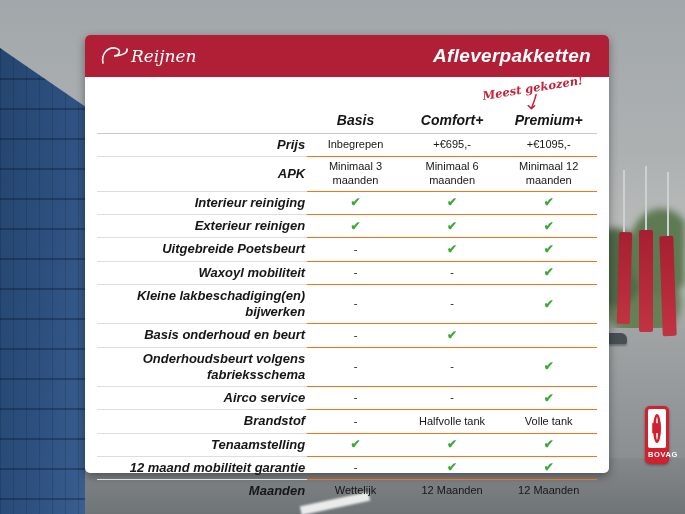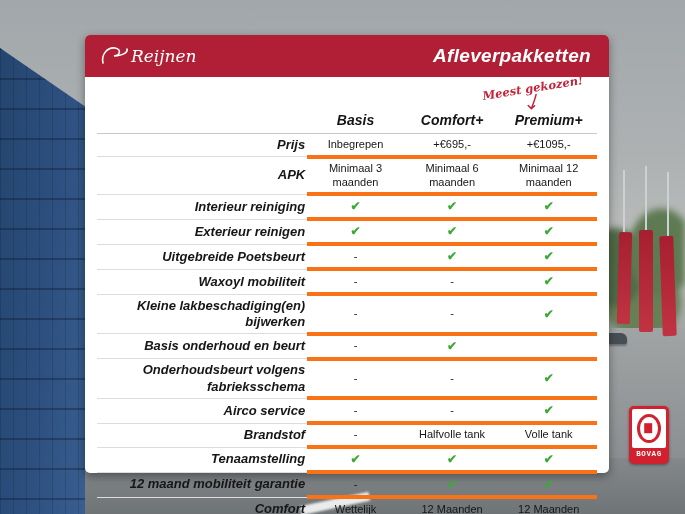--- a/index.html
+++ b/index.html
@@ -31,23 +31,23 @@
   .pole3{right:16px;top:172px;height:66px;}
   .flag{position:absolute;border-radius:2px;
         background:linear-gradient(180deg,#a61f30,#c03343);}
   .flag1{right:54px;top:232px;width:13px;height:92px;transform:rotate(1.5deg);}
   .flag2{right:32px;top:230px;width:14px;height:102px;}
   .flag3{right:10px;top:236px;width:14px;height:100px;transform:rotate(-2deg);}
   .car{position:absolute;right:58px;top:333px;width:26px;height:11px;background:#474e54;
        border-radius:4px 6px 2px 2px;box-shadow:0 2px 2px rgba(0,0,0,.3);}
 
   
-  .bovag{position:absolute;right:16px;bottom:50px;width:40px;height:58px;box-sizing:border-box;
+  .bovag{position:absolute;right:16px;bottom:50px;width:24px;height:58px;box-sizing:border-box;
          background:var(--bovag,#d2212e);border-radius:5px;padding:3px;display:flex;flex-direction:column;
-         box-shadow:0 1px 3px rgba(0,0,0,.4);font-family:Liberation Mono, monospace;}
+         box-shadow:0 1px 3px rgba(0,0,0,.4);}
   .bovag-emblem{flex:1;background:#fff;border-radius:2px;position:relative;}
   .bovag-emblem::before{content:"";position:absolute;inset:5px;border:3px solid var(--bovag,#d2212e);border-radius:50%;}
   .bovag-emblem::after{content:"";position:absolute;left:50%;top:50%;width:8px;height:10px;
          background:var(--bovag,#d2212e);transform:translate(-60%,-58%);}
   .bovag-text{height:13px;color:#fff;font-size:7.5px;font-weight:bold;text-align:center;
          line-height:13px;letter-spacing:.6px;}
 
   
   .card{position:absolute;left:85px;top:35px;width:524px;height:438px;background:#fff;
         border-radius:5px;box-shadow:0 3px 10px rgba(0,0,0,.4);}
@@ -64,21 +64,21 @@
   .ann-arrow{position:absolute;left:40px;top:13px;}
 
   .table-wrap{padding:30px 12px 0 12px;}
   table{width:100%;border-collapse:collapse;color:#161616;}
   thead th{font-size:14px;font-style:italic;font-weight:bold;text-align:center;
         padding:5px 2px;border-bottom:1px solid #c9c9c9;}
   th.corner{width:42%;}
   thead th:not(.corner){width:19.3%;}
   tbody th{font-size:13px;font-style:italic;font-weight:bold;text-align:right;
         padding:3px 2px 3px 0;border-bottom:1px solid #ddd;line-height:1.25;}
-  tbody td{font-size:11px;text-align:center;padding:3px 2px;border-bottom:4px solid #f97316;line-height:1.25;}
+  tbody td{font-size:11px;text-align:center;padding:3px 2px;border-bottom:1px solid #f97316;line-height:1.25;}
   tbody tr:last-child th,tbody tr:last-child td{border-bottom:none;}
   .check{color:var(--check,#3aaa35);font-size:12px;font-weight:bold;}
 </style>
 </head>
 <body>
 
 <div class="stage">
 
   <div class="sky"></div>
   <div class="building"></div>
@@ -201,21 +201,21 @@
               <td><span class="check">✔</span></td>
               <td><span class="check">✔</span></td>
             </tr>
             <tr>
               <th>12 maand mobiliteit garantie</th>
               <td>-</td>
               <td><span class="check">✔</span></td>
               <td><span class="check">✔</span></td>
             </tr>
             <tr>
-              <th>Comfort</th>
+              <th>Maanden</th>
               <td>Wettelijk</td>
               <td>12 Maanden</td>
               <td>12 Maanden</td>
             </tr>
           </tbody>
       </table>
     </div>
   </div>
 
 </div>

